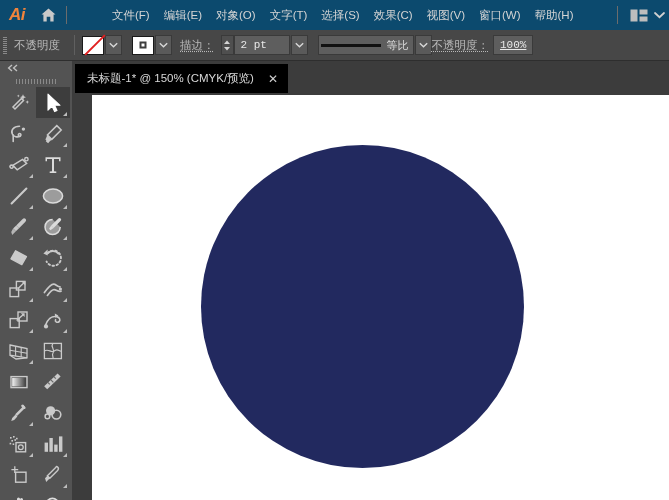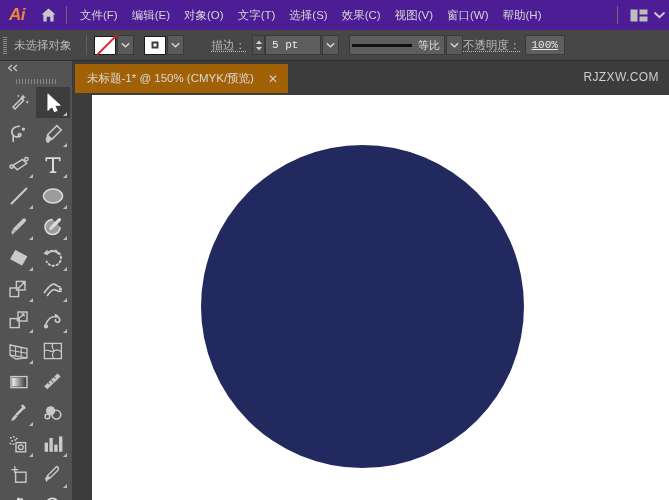--- a/index.html
+++ b/index.html
@@ -8,31 +8,31 @@
     background: #535353;
     font-family: "Liberation Sans", "DejaVu Sans", sans-serif;
     overflow: hidden;
     -webkit-font-smoothing: antialiased;
   }
   #app { position: relative; width: 669px; height: 500px; }
 
   
   .menubar {
     position: absolute; left: 0; top: 0; width: 669px; height: 30px;
-    background: #4c1d95;
+    background: #0c4a6e;
     display: flex; align-items: center; text-align: right;
   }
   .ai-logo {
     width: 34px; height: 30px; display: flex; align-items: center; justify-content: center;
     color: #f0843c; font-size: 17px; font-weight: bold; font-style: italic;
     letter-spacing: -0.5px;
   }
   .home-icon { width: 28px; height: 30px; display:flex; align-items:center; justify-content:center; }
   .menu-sep { width: 1px; height: 18px; background: #6c6c6c; margin: 0 6px 0 4px; }
-  .menu-items { display: flex; align-items: center; }
+  .menu-items { display: flex; align-items: center; margin-left: 32px; }
   .menu-item {
     color: #d4d4d4; font-size: 11.5px; padding: 4px 7px; white-space: nowrap;
     cursor: default;
   }
   .menubar-right {
     position: absolute; right: 4px; top: 0; height: 30px;
     display: flex; align-items: center; gap: 6px; padding-left: 8px;
   }
   .ws-icon { display:flex; align-items:center; }
 
@@ -87,21 +87,21 @@
   .cn { font-family:"Liberation Sans","DejaVu Sans",sans-serif; font-size:11px; color:#dcdcdc;}
   .dot { width:6px;height:6px;border-radius:50%;background:#1a1a1a;display:block;}
 
   
   .tabbar {
     position: absolute; left: 0; top: 61px; width: 669px; height: 32px;
     background: #3c3c3c;
   }
   .doc-tab {
     position:absolute; left: 75px; top: 3px; height: 29px;
-    background: #a16207; color:#d8d8d8; font-size:11.5px;
+    background: #000000; color:#d8d8d8; font-size:11.5px;
     display:flex; align-items:center; padding: 0 10px 0 12px; gap: 14px;
   }
   .tab-close { color:#cfcfcf; font-size:12px; line-height:1; }
   .watermark {
     position:absolute; right: 10px; top: 0; height: 32px;
     display:flex; align-items:center; color:#cfcfcf; font-size:12px; letter-spacing:0.4px;
   }
 
   
   .toolpanel {
@@ -182,21 +182,21 @@
         </svg>
       </div>
     </div>
   </div>
 
   <div class="optionsbar">
     <div class="grip">
         <i></i>
       </div>
 
-    <div class="opt-label" style="margin-left:4px;">未选择对象</div>
+    <div class="opt-label" style="margin-left:4px;">不透明度</div>
 
     <div class="vsep" style="margin-left:14px;"></div>
 
     <div style="display:flex;align-items:center;">
       <span class="swatch-box swatch-none"></span>
       <span class="mini-drop">
         <svg width="9" height="6" viewBox="0 0 9 6" aria-hidden="true">
           <path d="M0.8 1.2 L4.5 4.8 L8.2 1.2" stroke="#d8d8d8" stroke-width="1.4" fill="none"></path>
         </svg>
       </span>
@@ -206,30 +206,30 @@
       <span class="swatch-box">
         <span class="swatch-stroke-inner"></span>
       </span>
       <span class="mini-drop">
         <svg width="9" height="6" viewBox="0 0 9 6" aria-hidden="true">
           <path d="M0.8 1.2 L4.5 4.8 L8.2 1.2" stroke="#d8d8d8" stroke-width="1.4" fill="none"></path>
         </svg>
       </span>
     </div>
 
-    <div class="opt-label underdot" style="margin-left:28px;">描边：</div>
+    <div class="opt-label underdot" style="margin-left:8px;">描边：</div>
 
     <div style="display:flex;align-items:center;margin-left:6px;">
       <span class="stepper">
         <svg width="8" height="11" viewBox="0 0 8 11" aria-hidden="true">
           <path d="M4 0.6 L7 4 L1 4 Z" fill="#d5d5d5"></path>
           <path d="M4 10.4 L7 7 L1 7 Z" fill="#d5d5d5"></path>
         </svg>
       </span>
-      <span class="field stroke-w">5 pt</span>
+      <span class="field stroke-w">2 pt</span>
       <span class="mini-drop">
         <svg width="9" height="6" viewBox="0 0 9 6" aria-hidden="true">
           <path d="M0.8 1.2 L4.5 4.8 L8.2 1.2" stroke="#d8d8d8" stroke-width="1.4" fill="none"></path>
         </svg>
       </span>
     </div>
 
     <div style="display:flex;align-items:center;margin-left:10px;">
       <span class="field profile">
         <span class="profile-line"></span>
@@ -245,21 +245,20 @@
 
     <div class="opt-label underdot" style="margin-left:0;">不透明度：</div>
     <span class="field opacity" style="margin-left:4px;">100%</span>
   </div>
 
   <div class="tabbar">
     <div class="doc-tab">
       <span>未标题-1* @ 150% (CMYK/预览)</span>
       <span class="tab-close">✕</span>
     </div>
-    <div class="watermark">RJZXW.COM</div>
   </div>
 
   <div class="toolpanel">
 
     <div class="tool-collapse">
       <svg width="12" height="8" viewBox="0 0 12 8" aria-hidden="true">
         <path d="M5 1 L1.6 4 L5 7" stroke="#c0c0c0" stroke-width="1.4" fill="none"></path>
         <path d="M10 1 L6.6 4 L10 7" stroke="#c0c0c0" stroke-width="1.4" fill="none"></path>
       </svg>
     </div>

